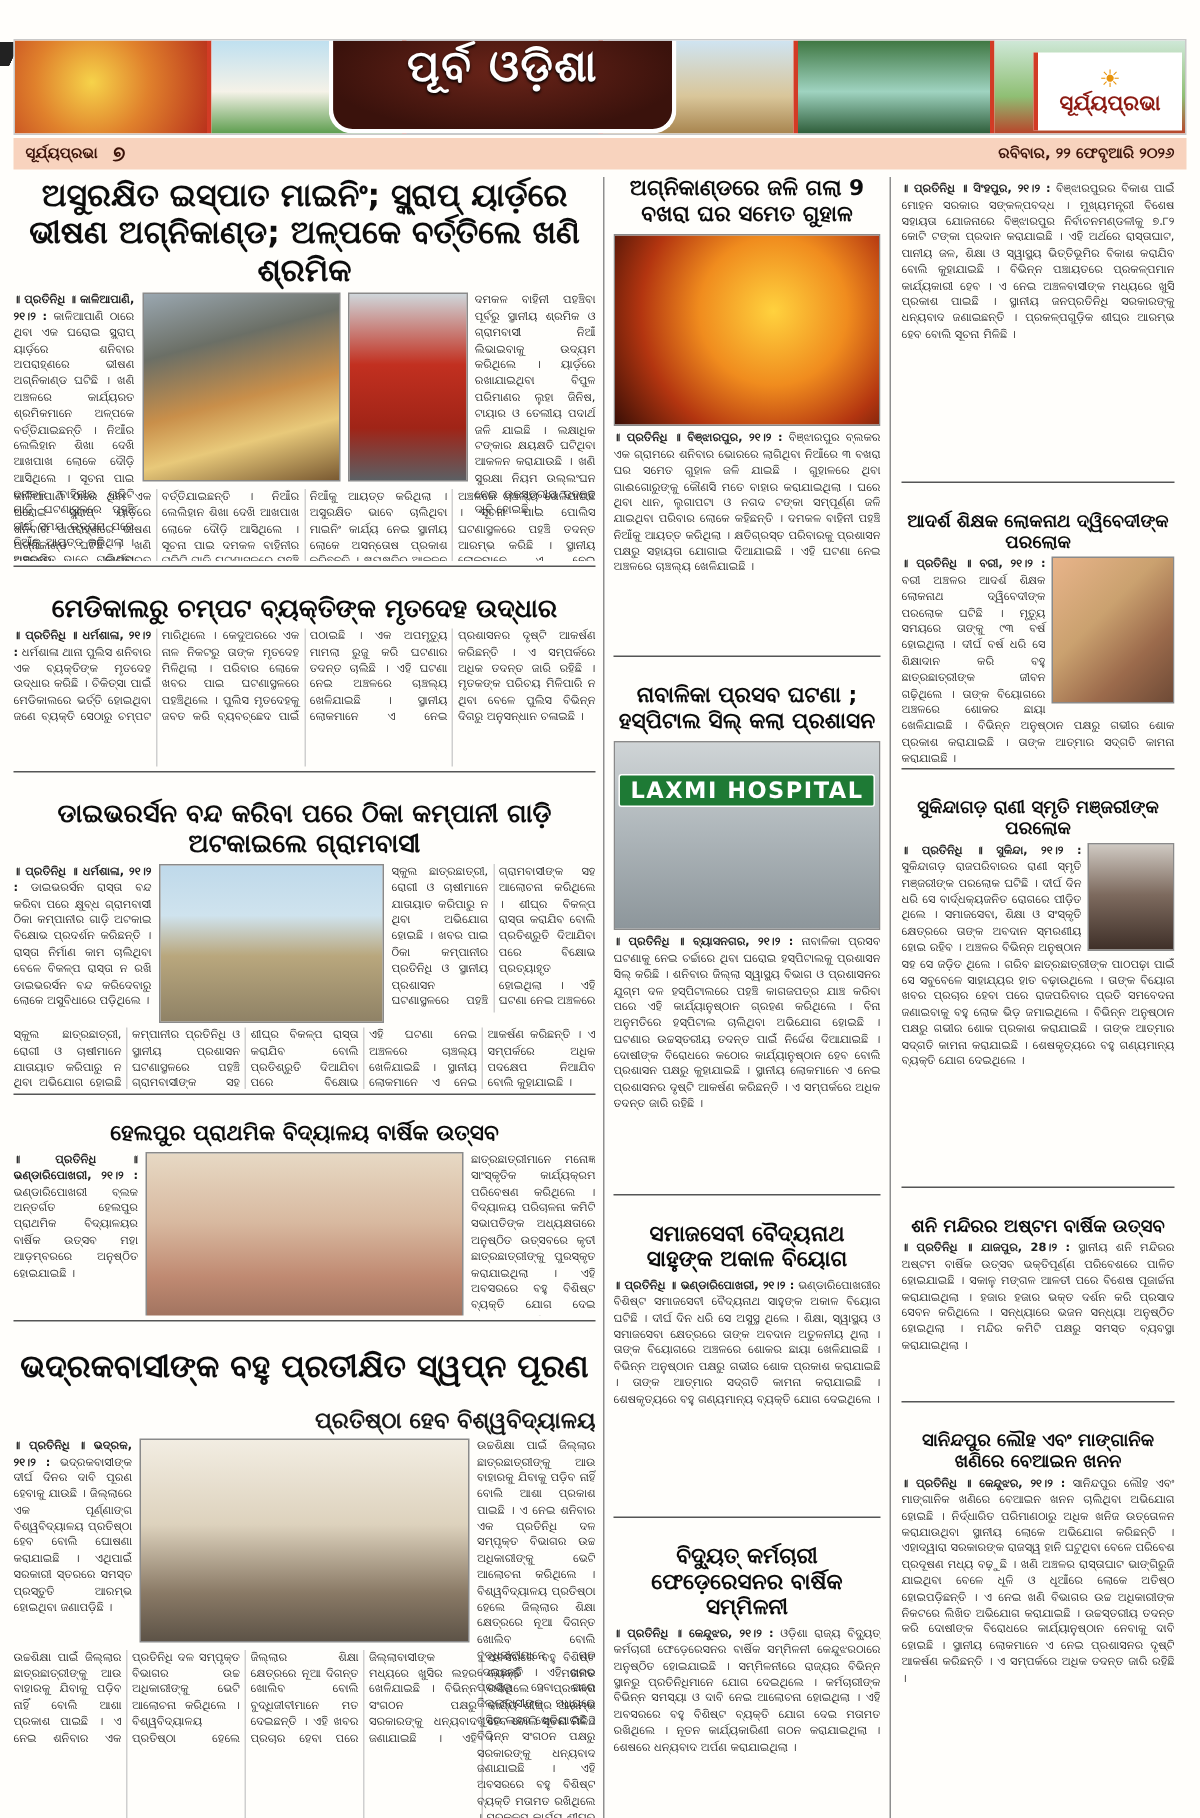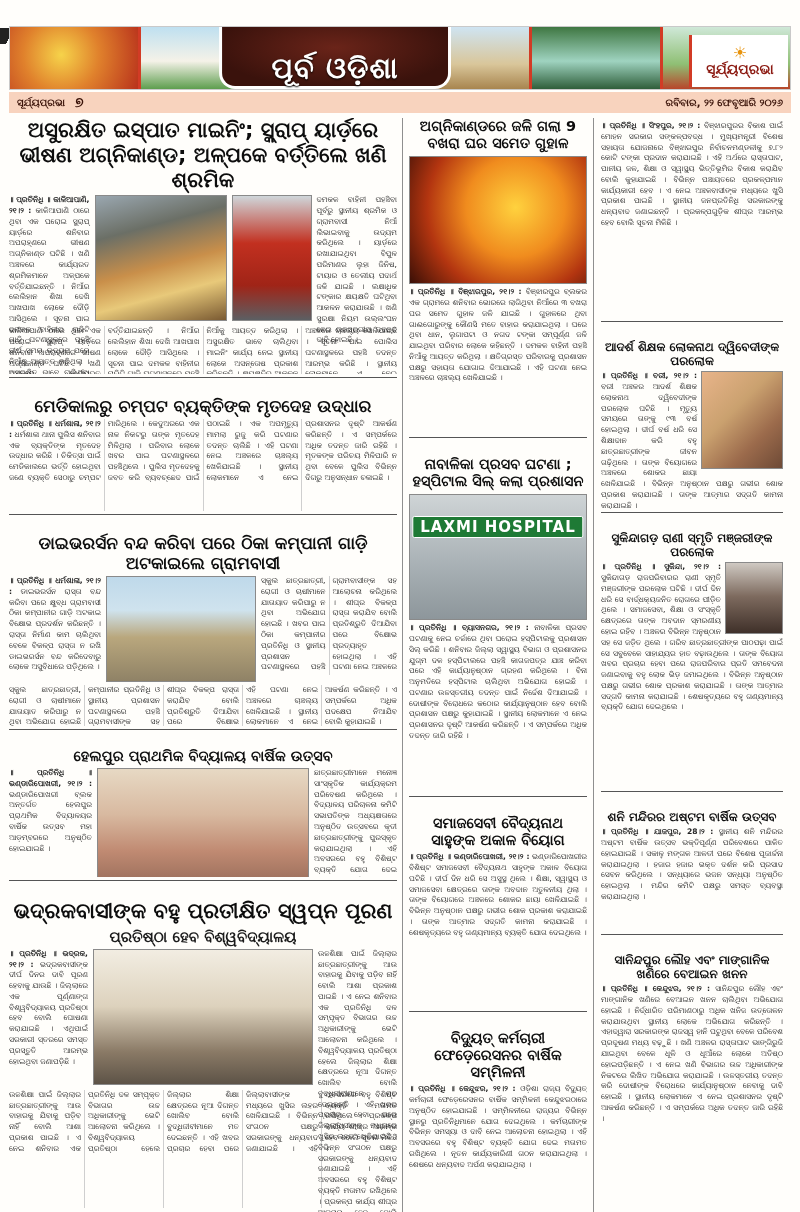--- a/index.html
+++ b/index.html
@@ -12,21 +12,21 @@
   .masthead{position:relative;height:62px;margin-top:20px;display:flex;overflow:hidden;
         border:1px solid #c9c9c9;background:#fff;}
   .mtile{flex:1;border-right:3px solid #d23b25;}
   .t1{background:radial-gradient(circle at 40% 45%,#f6d34a 0%,#e0812c 45%,#b8321c 100%);}
   .t2{background:linear-gradient(180deg,#bfe0f0 0%,#f5f2e8 55%,#5e9e4f 100%);}
   .t3{background:linear-gradient(180deg,#9fb9c9 0%,#7d98a6 55%,#4f616b 100%);}
   .t4{background:linear-gradient(180deg,#cfe4f2 0%,#d9c69a 60%,#a8854f 100%);}
   .t5{background:linear-gradient(180deg,#3f7742 0%,#9fd3c0 55%,#2f5e3a 100%);}
   .t6{background:linear-gradient(180deg,#cfe8d8 0%,#8fbf74 60%,#b8452a 100%);border-right:none;}
   .mast-title{position:absolute;left:50%;top:0;transform:translateX(-78%);
-        width:232px;height:62px;display:flex;align-items:flex-end;justify-content:center;
+        width:232px;height:62px;display:flex;align-items:flex-start;justify-content:center;
         background:radial-gradient(ellipse at 50% 35%,#6a2419 0%,#3a120c 75%);
         border:3px solid #fff;border-top:none;border-radius:0 0 16px 16px;box-sizing:border-box;}
   .mast-title span{color:#fff;font-size:29px;font-weight:700;letter-spacing:1px;
         text-shadow:0 1px 2px #000;white-space:nowrap;}
   .brandbox{position:absolute;right:2px;top:8px;width:96px;height:52px;background:#fff;
         display:flex;flex-direction:column;align-items:center;justify-content:center;
         border-left:3px solid #d23b25;}
   .sun{font-size:16px;color:#e8930c;line-height:1;}
   .brand{color:#8c1a12;font-weight:700;font-size:14px;white-space:nowrap;}
   
@@ -39,21 +39,21 @@
   .colstack{display:flex;flex-direction:column;min-width:0;}
   .mid{border-left:1px solid #8f8f8f;border-right:1px solid #8f8f8f;padding:0 6px;margin:0 5px;}
   .rgt{padding-left:2px;}
   .article{overflow:hidden;box-sizing:border-box;}
   .article + .article{border-top:1px solid #555;margin-top:3px;padding-top:18px;}
   h1,h2,h3{margin:0;text-align:center;font-weight:700;color:#0d0d0d;line-height:1.18;}
   .hl-xl{font-size:21px;}
   .hl-lg{font-size:17px;}
   .hl-md{font-size:14.5px;}
   .hl-sm{font-size:12px;}
-  .subhead{font-size:15px;font-weight:700;text-align:center;margin-top:4px;}
+  .subhead{font-size:15px;font-weight:700;text-align:right;margin-top:14px;}
   .byline{font-weight:700;}
   .body{font-size:7.6px;line-height:1.42;text-align:justify;color:#222;margin-top:3px;}
   .cols4{column-count:4;column-gap:7px;column-rule:1px solid #cfcfcf;}
   .cols5{column-count:5;column-gap:7px;column-rule:1px solid #cfcfcf;}
   .cols2{column-count:2;column-gap:7px;column-rule:1px solid #cfcfcf;}
   .row{display:flex;gap:5px;margin-top:3px;}
   .row .body{margin-top:0;flex:1;min-width:0;}
   .photo{border:1px solid #8a8a8a;flex-shrink:0;position:relative;box-sizing:border-box;}
   .ph-fire-scene{width:132px;height:126px;
       background:linear-gradient(165deg,#9aa7b0 0%,#6b6f66 28%,#c98f4a 55%,#e8c97a 74%,#7a5a32 100%);}

